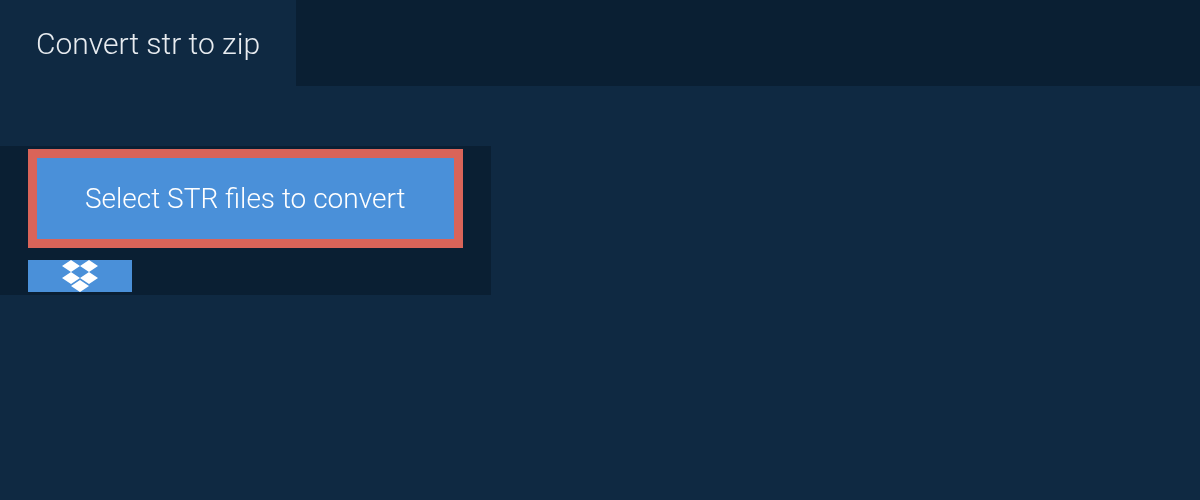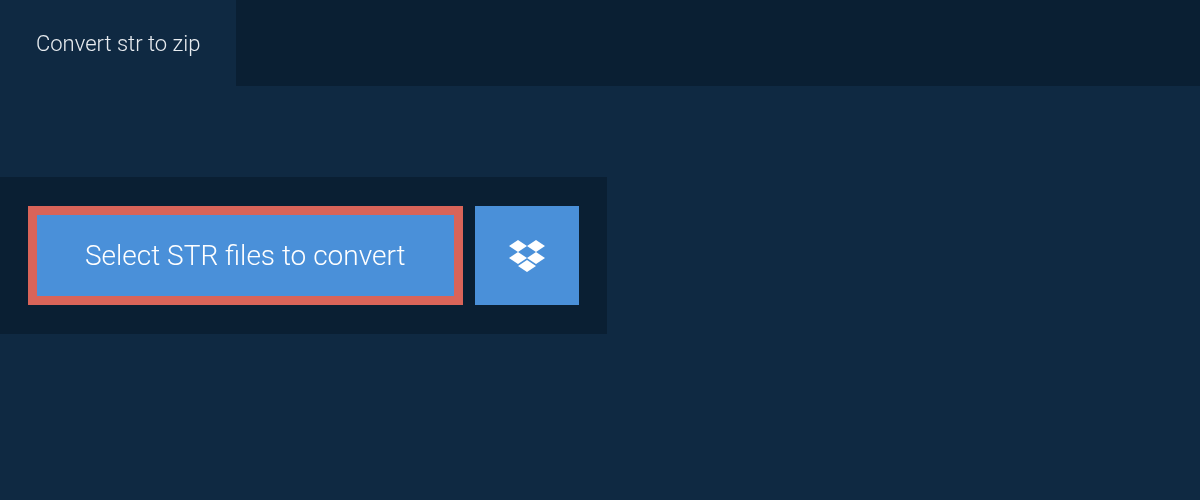--- a/index.html
+++ b/index.html
@@ -23,30 +23,31 @@
       height: 100%;
     }
     .tab {
       background: #0f2942;
       padding: 24px 36px;
       display: flex;
       align-items: center;
     }
     .tab-label {
       color: #e8ecf0;
-      font-size: 22px;
+      font-size: 30px;
       font-weight: 300;
     }
     .content-panel {
       background: #0a1f33;
-      margin-top: 91px;
-      padding: 29px 28px;
+      margin-top: 60px;
+      padding: 3px 28px;
       display: inline-flex;
       align-items: stretch;
       gap: 12px;
+      flex-direction: column;
     }
     .select-button {
       background: #4a90d9;
       border: 9px solid #d96459;
       padding: 24px 48px;
       display: flex;
       align-items: center;
       justify-content: center;
       cursor: pointer;
     }

